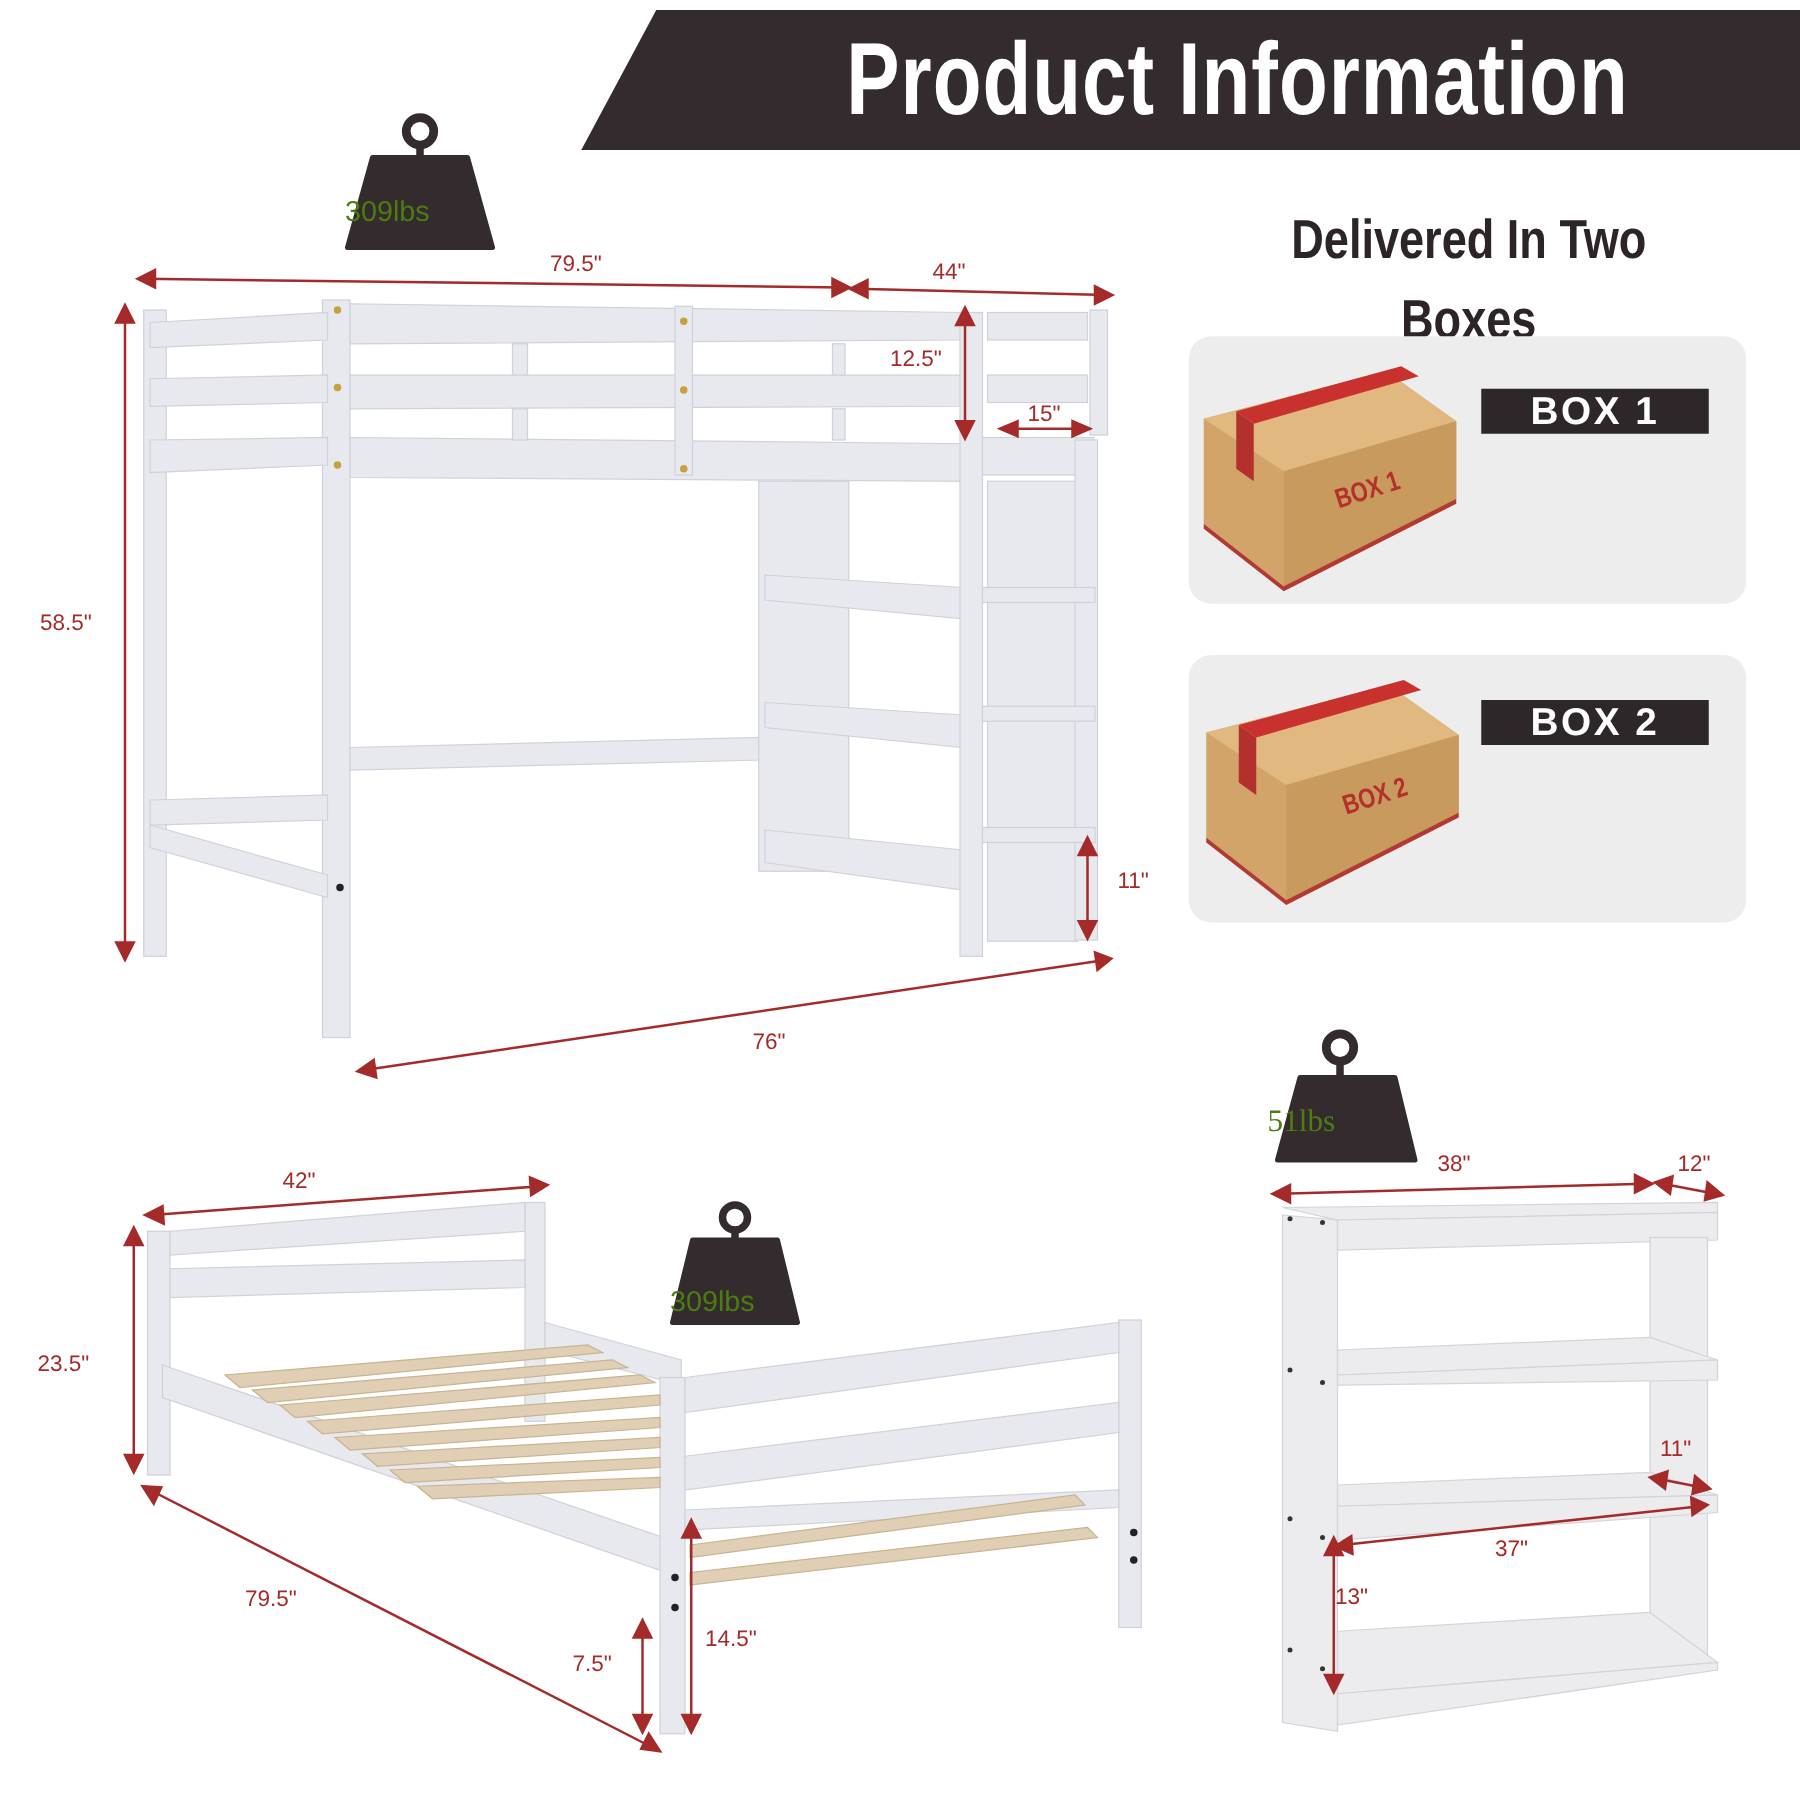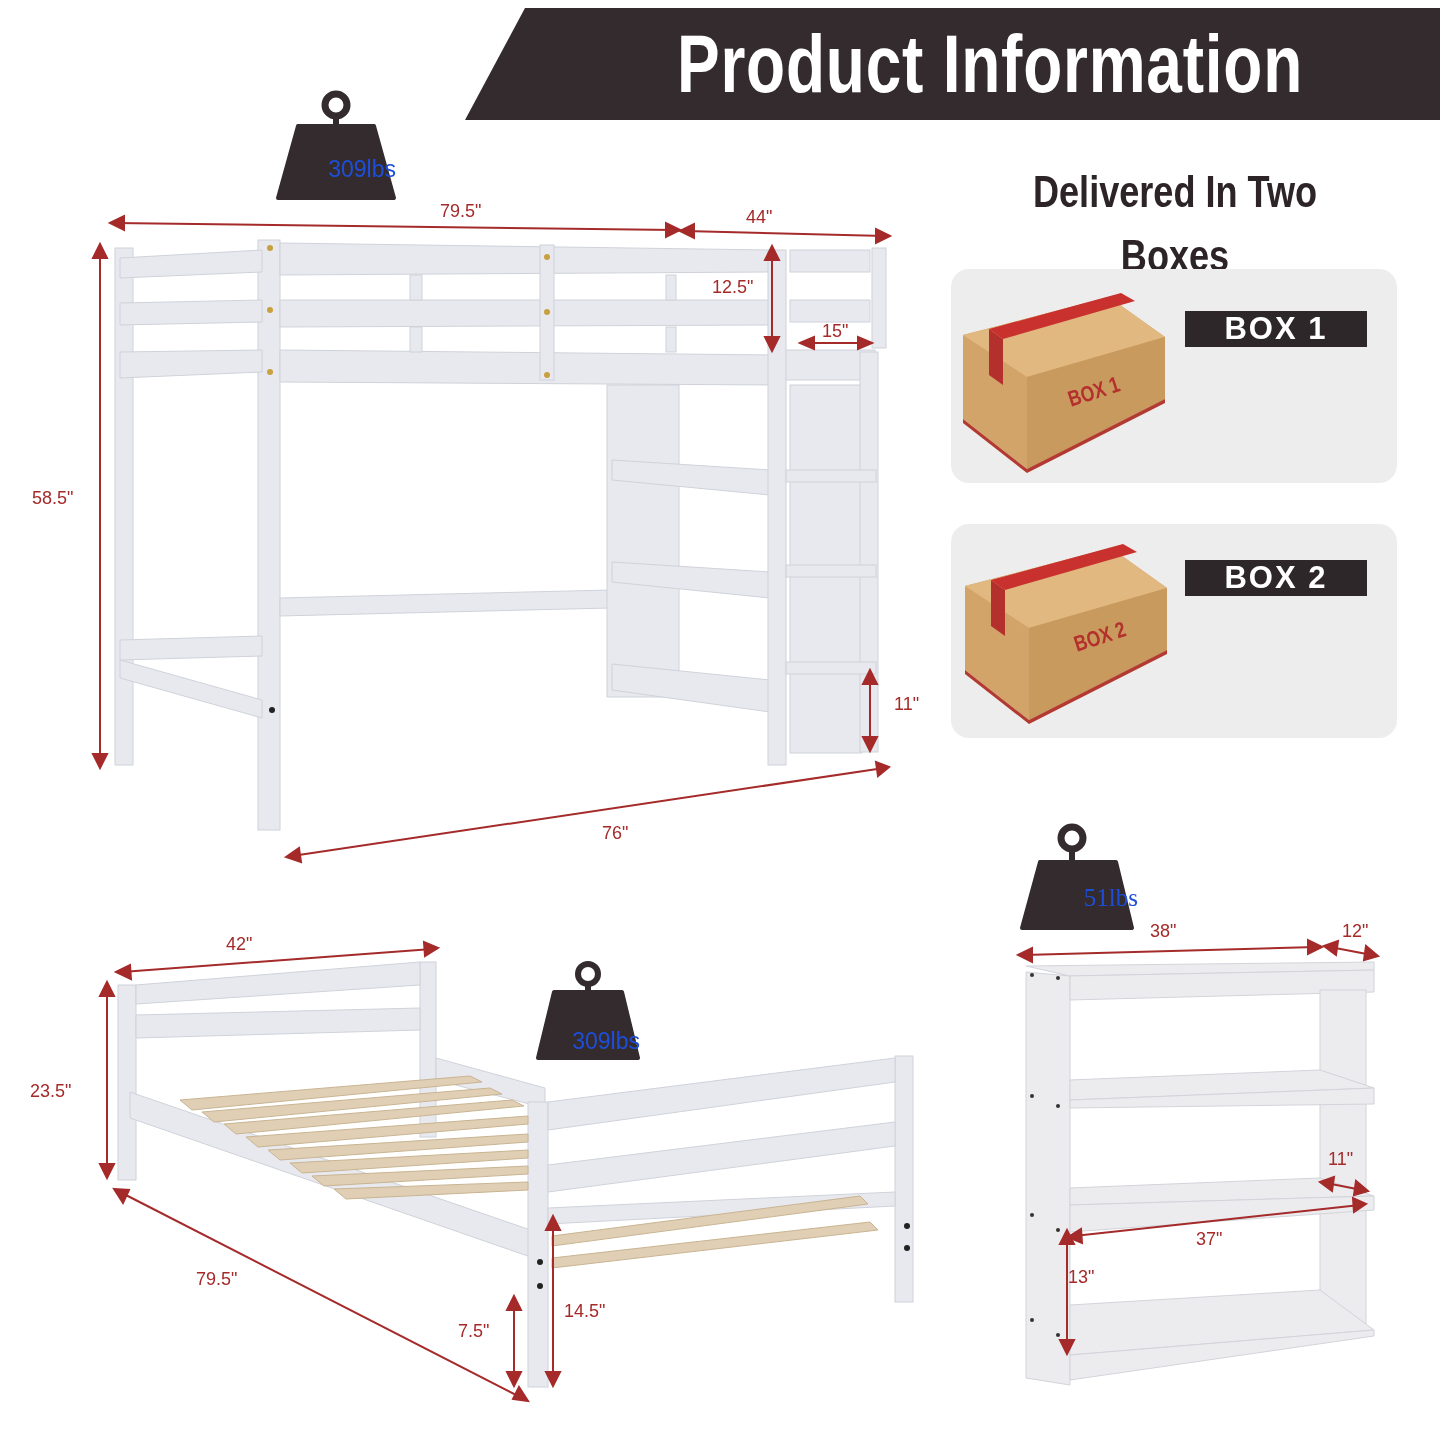--- a/index.html
+++ b/index.html
@@ -6,21 +6,21 @@
   body { width:1440px; height:1440px; position:relative; overflow:hidden; font-family:"Liberation Sans", sans-serif; }
   .abs { position:absolute; }
   .banner { left:0; top:0; width:1440px; height:122px; }
   .banner-title { position:absolute; left:560px; top:14px; width:860px; height:100px; color:#ffffff;
     font-family:"Liberation Sans", sans-serif; font-weight:bold; font-size:82px; line-height:100px;
     text-align:center; transform:scaleX(0.78); transform-origin:center; letter-spacing:1px; }
   .subtitle { left:930px; top:160px; width:490px; height:64px; font-weight:bold; font-size:44px; line-height:64px;
     color:#2c2426; text-align:center; transform:scaleX(0.82); transform-origin:center; }
   .dim { position:absolute; color:#a52a2a; font-size:18px; line-height:22px; white-space:nowrap; }
   .weight { position:absolute; }
-  .weight-label { position:absolute; left:0; width:100%; text-align:right; color:#1d4ed8; font-size:23px; }
+  .weight-label { position:absolute; left:0; width:100%; text-align:left; color:#4d7c0f; font-size:23px; }
   .box-panel { position:absolute; left:951px; width:446px; background:#ededed; border-radius:18px; }
   .box-tag { position:absolute; left:234px; width:182px; height:36px; background:#2e2729; color:#ffffff;
     font-weight:bold; font-size:31px; line-height:36px; text-align:center; letter-spacing:2px; }
   svg { position:absolute; overflow:visible; }
 </style>
 </head>
 <body>
 
 <div class="abs banner">
   <svg width="1440" height="122">

